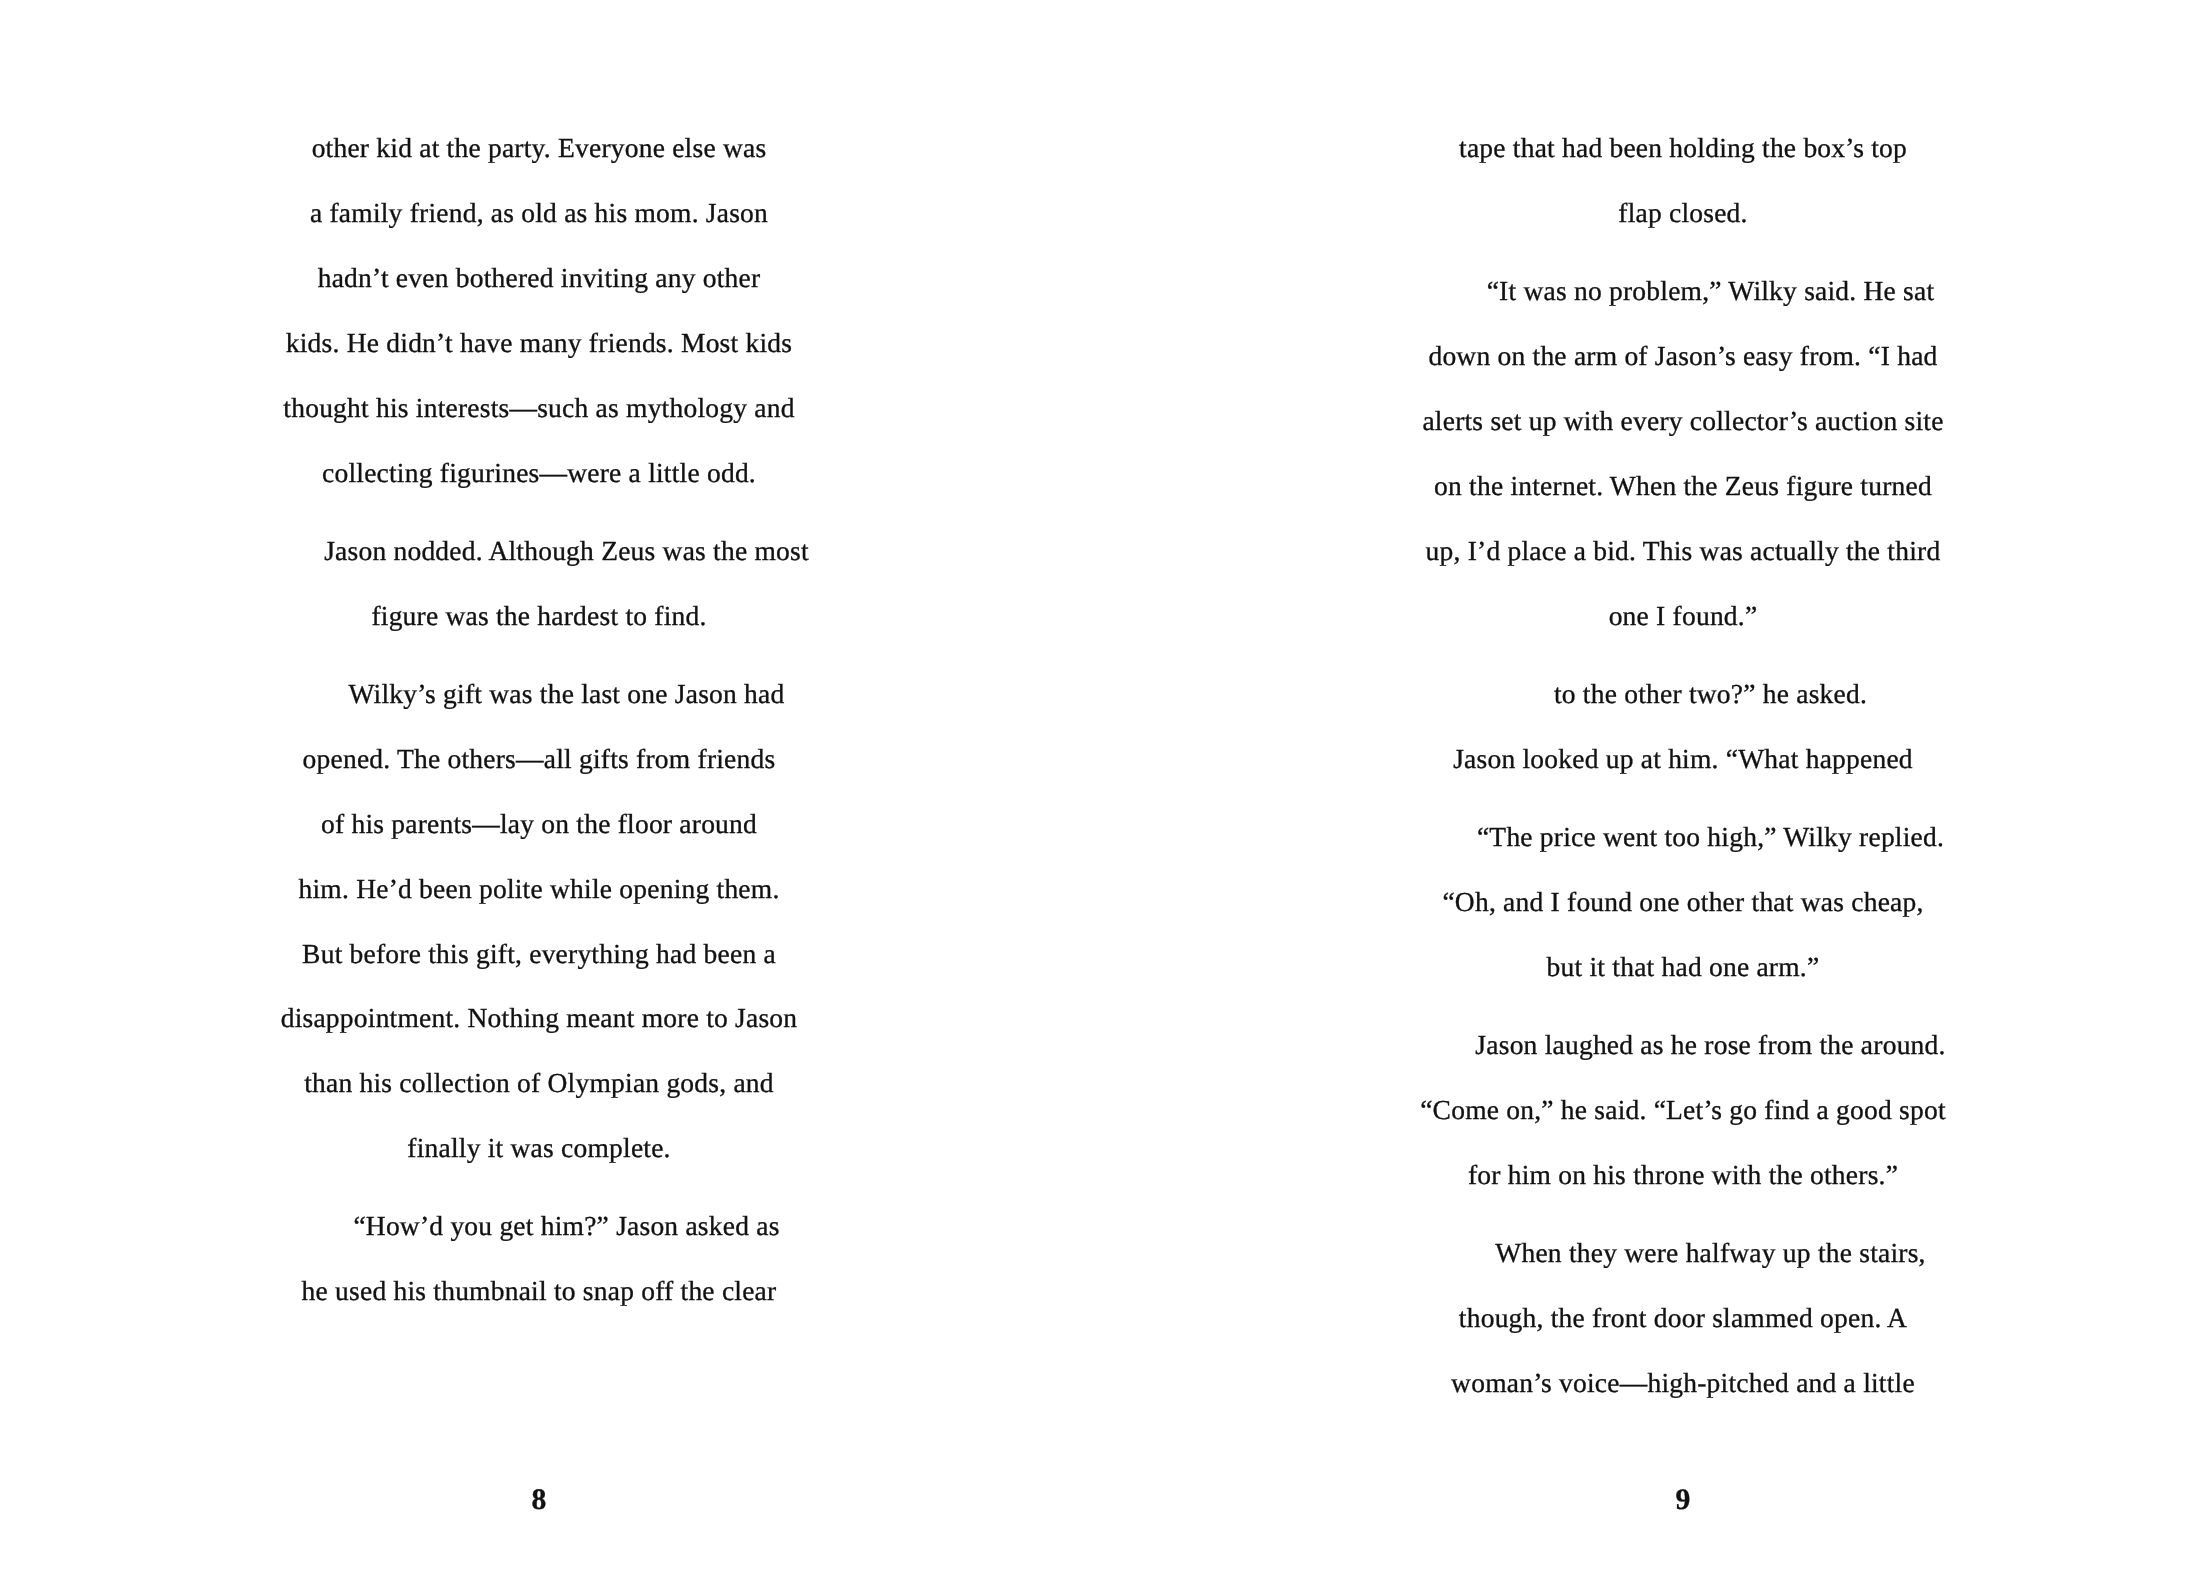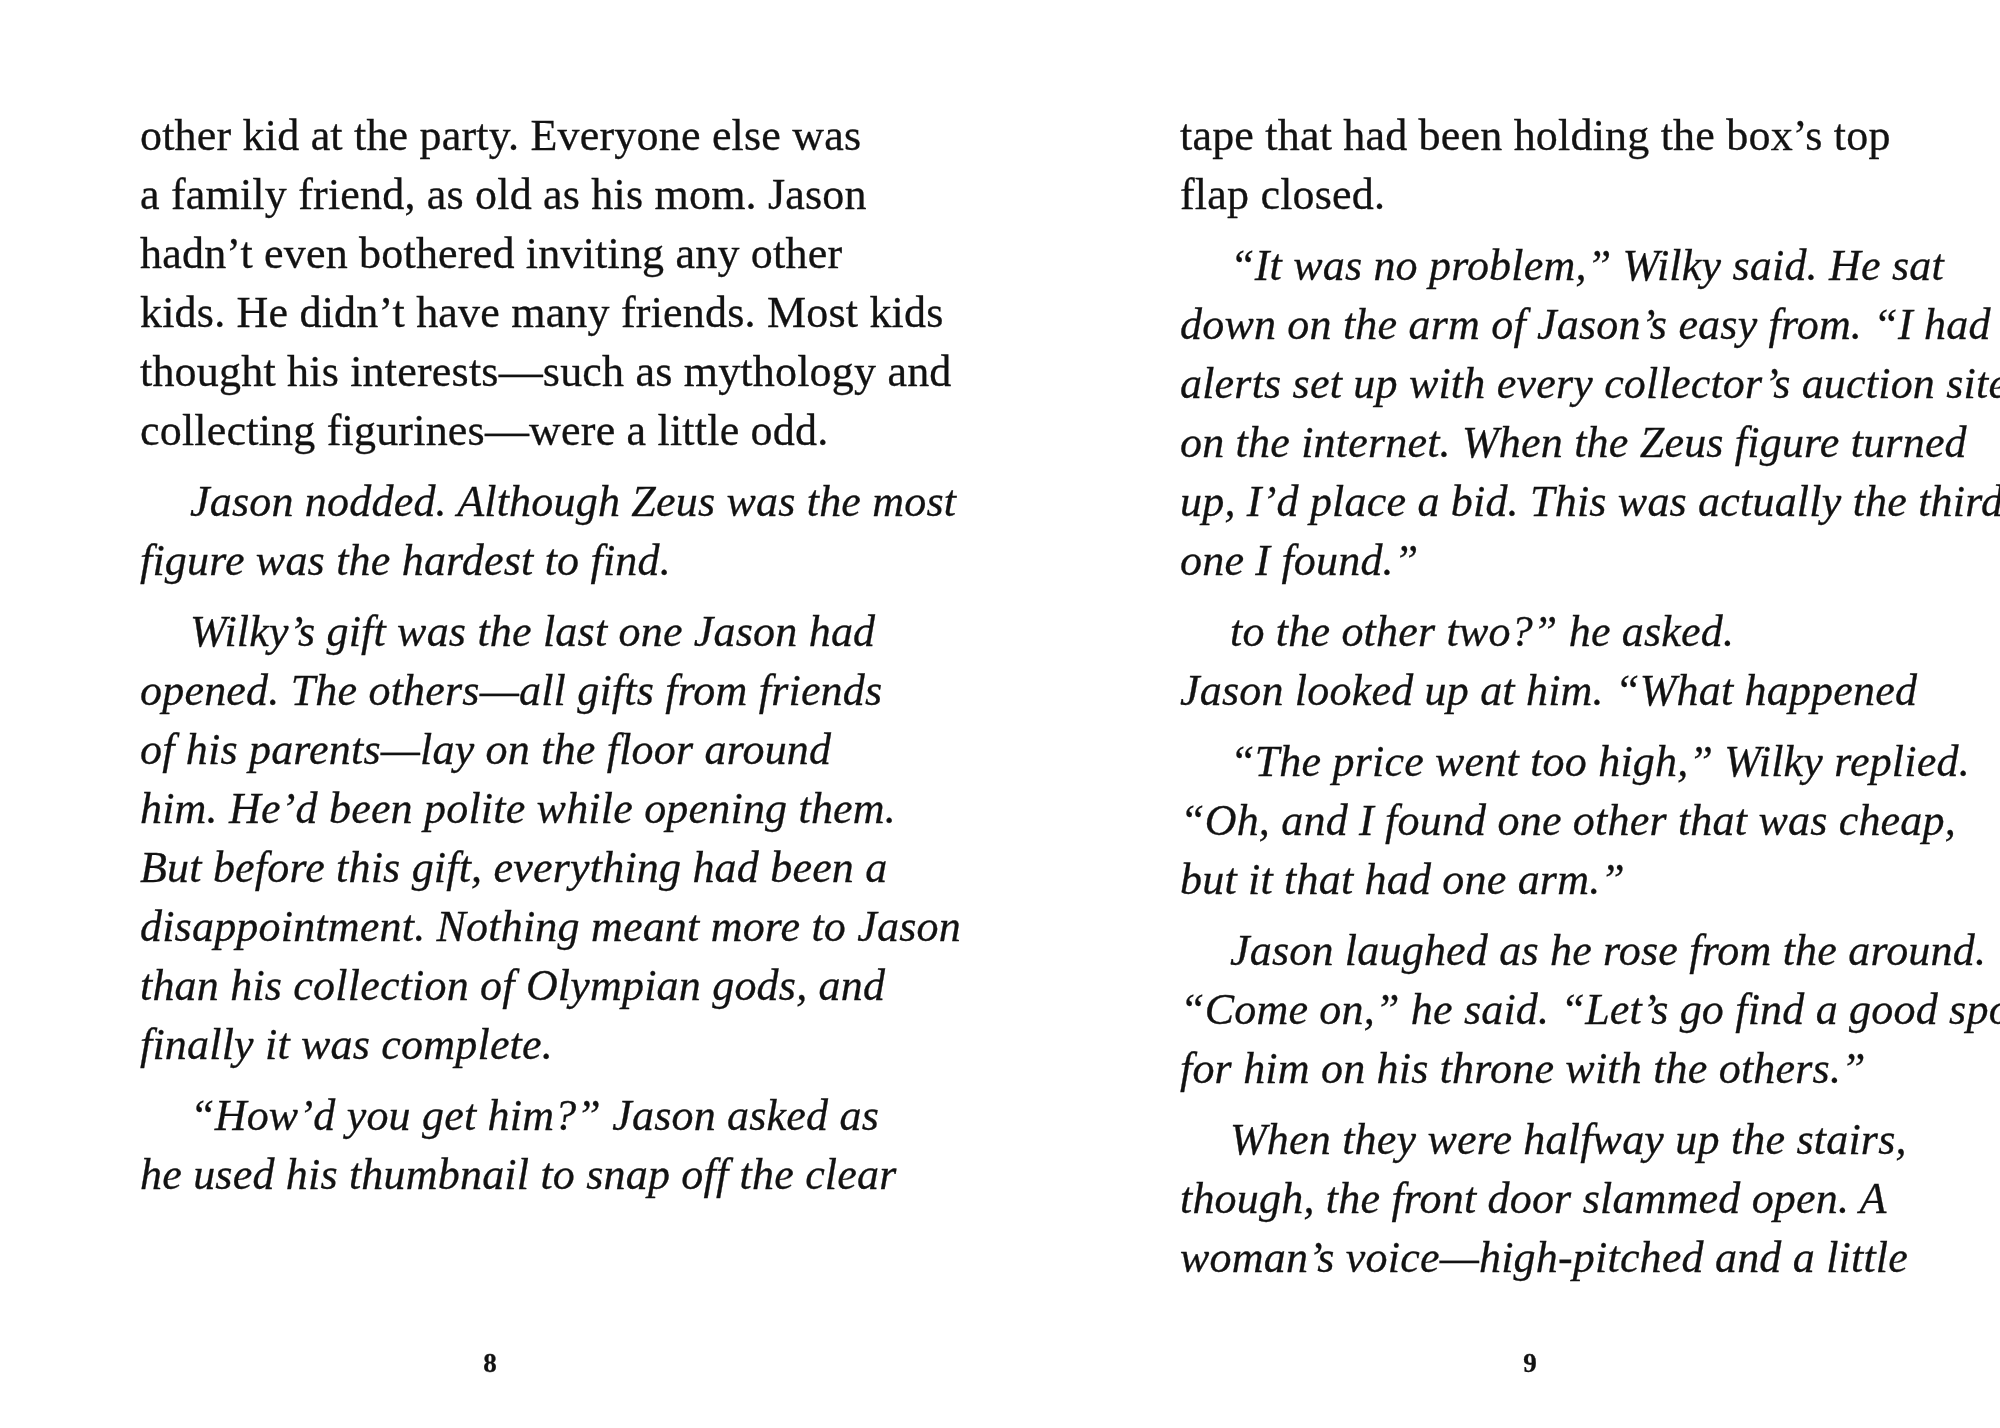--- a/index.html
+++ b/index.html
@@ -29,26 +29,27 @@
   }
   .page.left  { left: 140px;  width: 700px; }
   .page.right { left: 1180px; width: 700px; }
   .text-block {
     position: absolute;
     top: 106px;
     left: 0;
     width: 100%;
   }
   .paragraph { margin: 0; padding: 0; }
-  .paragraph + .paragraph { margin-top: 12px; font-style: italic; }
+  .paragraph + .paragraph { margin-top: 12px; }
   .line {
-    font-size: 44px;
+    font-size: 25px;
     line-height: 59px;
     white-space: nowrap;
     letter-spacing: 0.2px;
+    text-align: center;
     -webkit-text-stroke: 0.3px currentColor;
   }
   .paragraph.indent > .line:first-child {
     padding-left: 50px;
   }
   .page-number {
     position: absolute;
     top: 1348px;
     left: 0;
     width: 100%;

